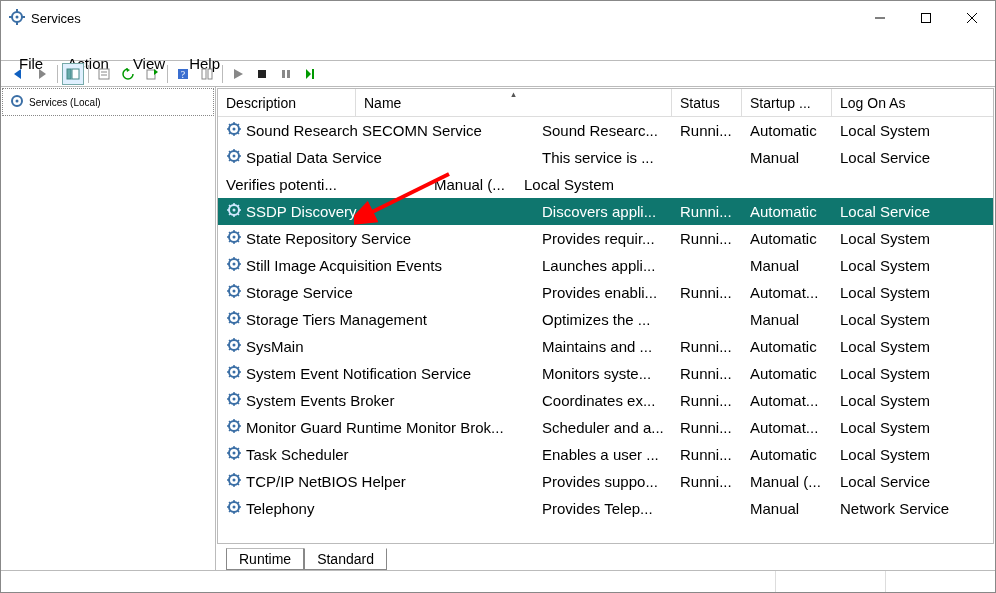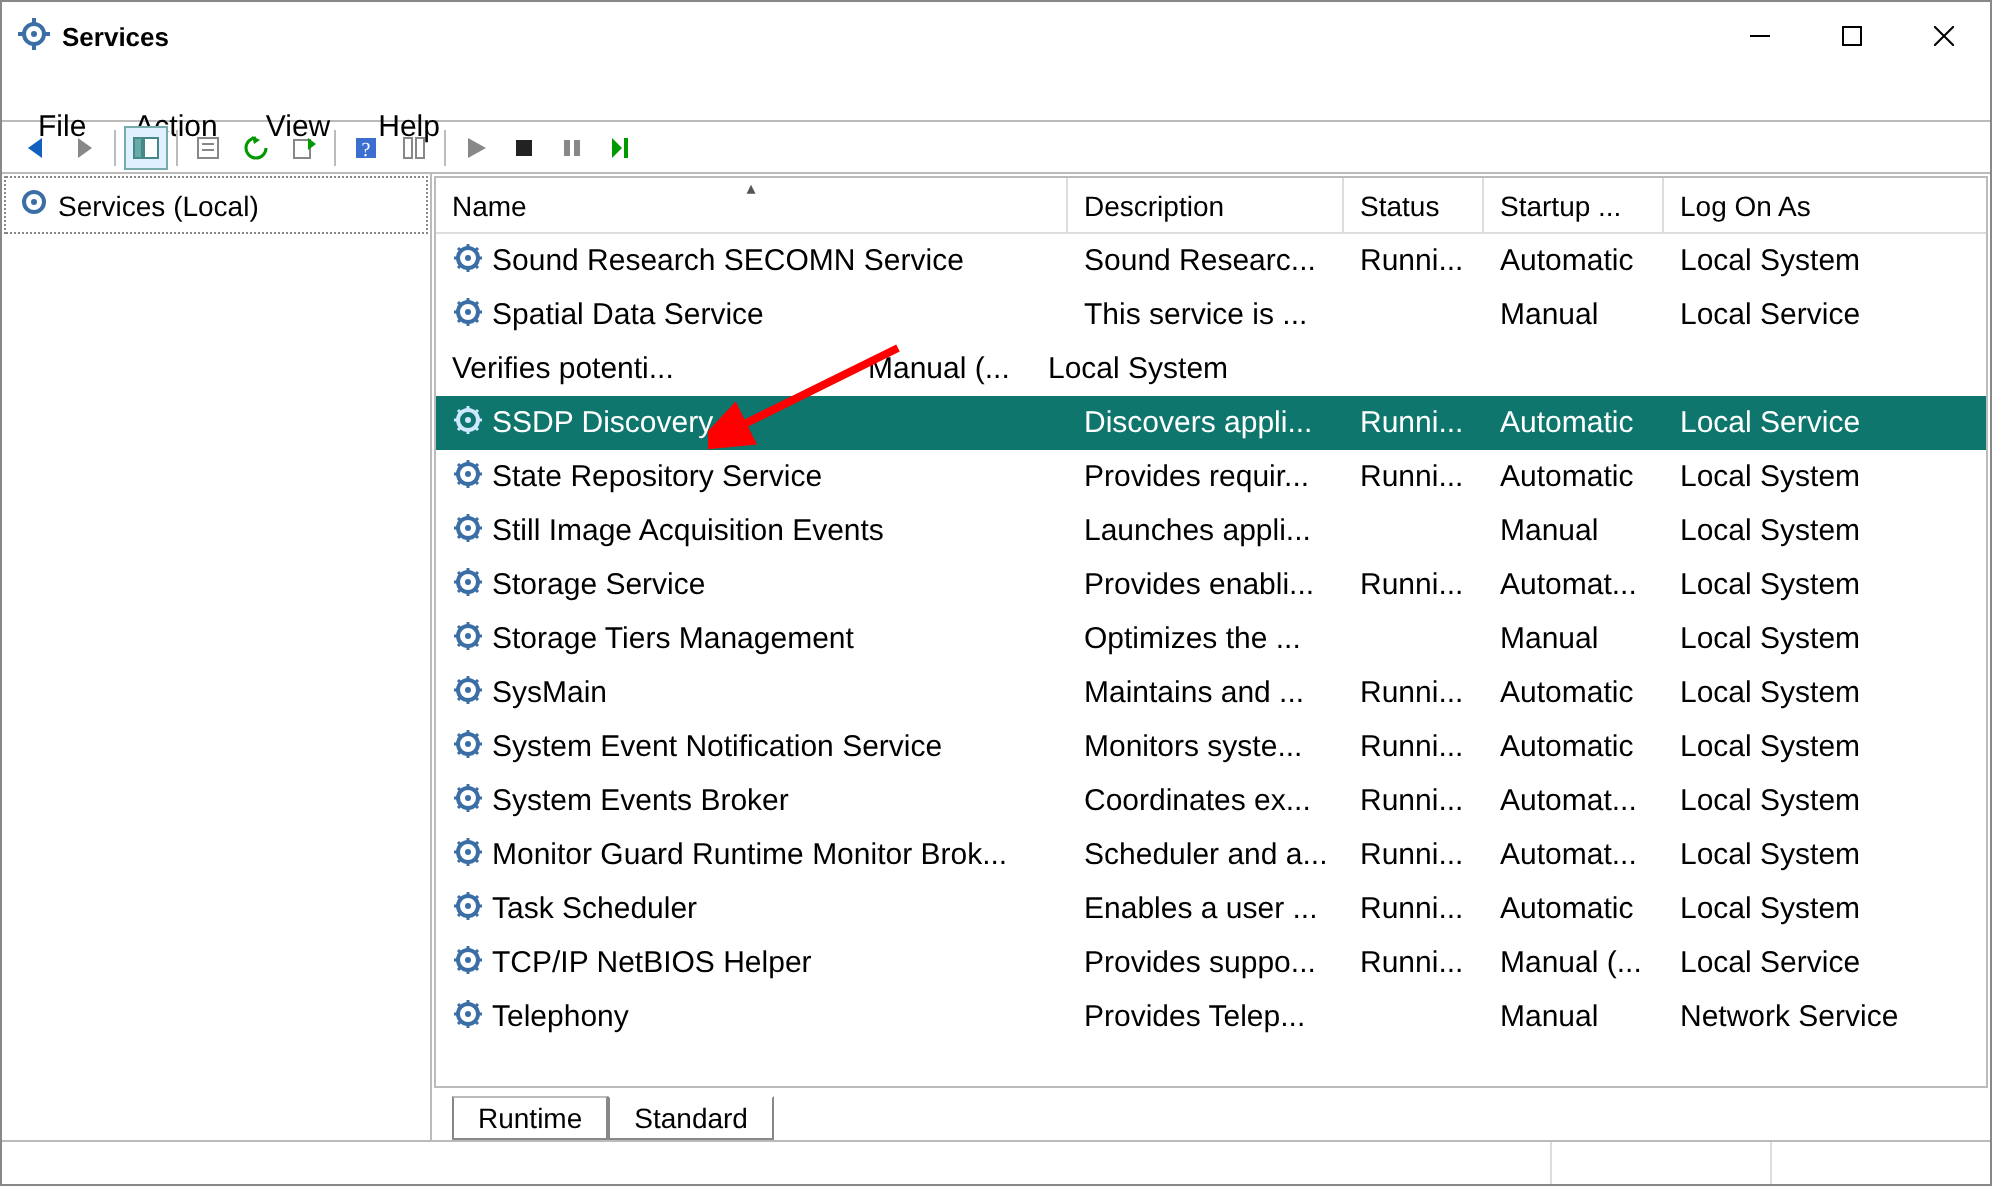--- a/index.html
+++ b/index.html
@@ -1,34 +1,34 @@
 <!DOCTYPE html>
 <html><head>
 <meta charset="utf-8">
 <style>
   * { box-sizing: border-box; }
   html, body { margin:0; padding:0; height:100%; font-family:"Segoe UI",Tahoma,sans-serif; font-size:14px; color:#000; background:#fff; }
   .window { width:996px; height:593px; border:1px solid #888; display:flex; flex-direction:column; background:#fff; position:relative; }
   
-  .titlebar { height:34px; display:flex; align-items:center; padding:0 0 0 8px; border-bottom:0;font-weight:bold; }
+  .titlebar { height:34px; display:flex; align-items:center; padding:0 0 0 8px; border-bottom:0; }
   .titlebar .title-icon { margin-right:6px; }
   .titlebar .title-text { font-size:13px; }
   .titlebar .win-buttons { margin-left:auto; display:flex; }
   .win-btn { width:46px; height:32px; display:flex; align-items:center; justify-content:center; }
   
   .menubar { height:26px; display:flex; align-items:center; padding:0 6px; font-size:15px; border-bottom:1px solid #bbb; }
   .menu-item { padding:2px 12px;margin-top:32px; }
   
   .toolbar { height:26px; display:flex; align-items:center; padding:2px 6px; gap:2px; border-bottom:1px solid #bbb; }
   .tool-btn { width:22px; height:22px; display:flex; align-items:center; justify-content:center; border:1px solid transparent; }
   .tool-sep { width:1px; height:18px; background:#bbb; margin:0 2px; }
   
   .body { flex:1; display:flex; border-top:0; min-height:0; }
   .navpane { width:215px; border-right:1px solid #bbb; padding:1px; }
-  .nav-item { display:flex; align-items:center; padding:4px 6px; font-size:14px; border:1px dotted #888; gap:4px; }
+  .nav-item { display:flex; align-items:center; padding:4px 6px; font-size:10px; border:1px dotted #888; gap:4px; }
   .detail { flex:1; display:flex; flex-direction:column; min-width:0; }
   .list-wrap { flex:1; overflow:hidden; border:1px solid #bbb; margin:1px; display:flex; flex-direction:column; }
   .list-header { display:flex; border-bottom:1px solid #ddd; font-size:14px; height:28px; align-items:stretch; }
   .list-header .col { display:flex; align-items:center; padding:0 8px; border-right:1px solid #ddd; position:relative; }
   .list-header .col .sort { position:absolute; left:50%; top:0; transform:translateX(-50%); font-size:9px; color:#555; }
   .rows { flex:1; overflow-y:auto; overflow-x:hidden; }
   .list-row { display:flex; height:27px; align-items:center; font-size:15px; white-space:nowrap; }
   .list-row.selected { background:#0f766e; color:#fff; }
   .list-row .cell { padding:0 8px; overflow:hidden; text-overflow:ellipsis; }
   .cell.name { display:flex; align-items:center; gap:4px; }
@@ -176,26 +176,26 @@
         <span><svg class="gear" viewBox="0 0 16 16">
               <circle cx="8" cy="8" r="5" fill="none" stroke="#3a6ea5" stroke-width="2"></circle>
               <circle cx="8" cy="8" r="1.5" fill="#3a6ea5"></circle>
             </svg></span>
         <span>Services (Local)</span>
       </div>
     </div>
     <div class="detail">
       <div class="list-wrap">
         <div class="list-header">
+          <div class="col col-desc">
+              <span>Description</span>
+            </div>
           <div class="col col-name">
               <span>Name</span>
               <span class="sort">▴</span>
-            </div>
-          <div class="col col-desc">
-              <span>Description</span>
             </div>
           <div class="col col-status">
               <span>Status</span>
             </div>
           <div class="col col-start">
               <span>Startup ...</span>
             </div>
           <div class="col col-logon" style="border-right:none;">
               <span>Log On As</span>
             </div>

